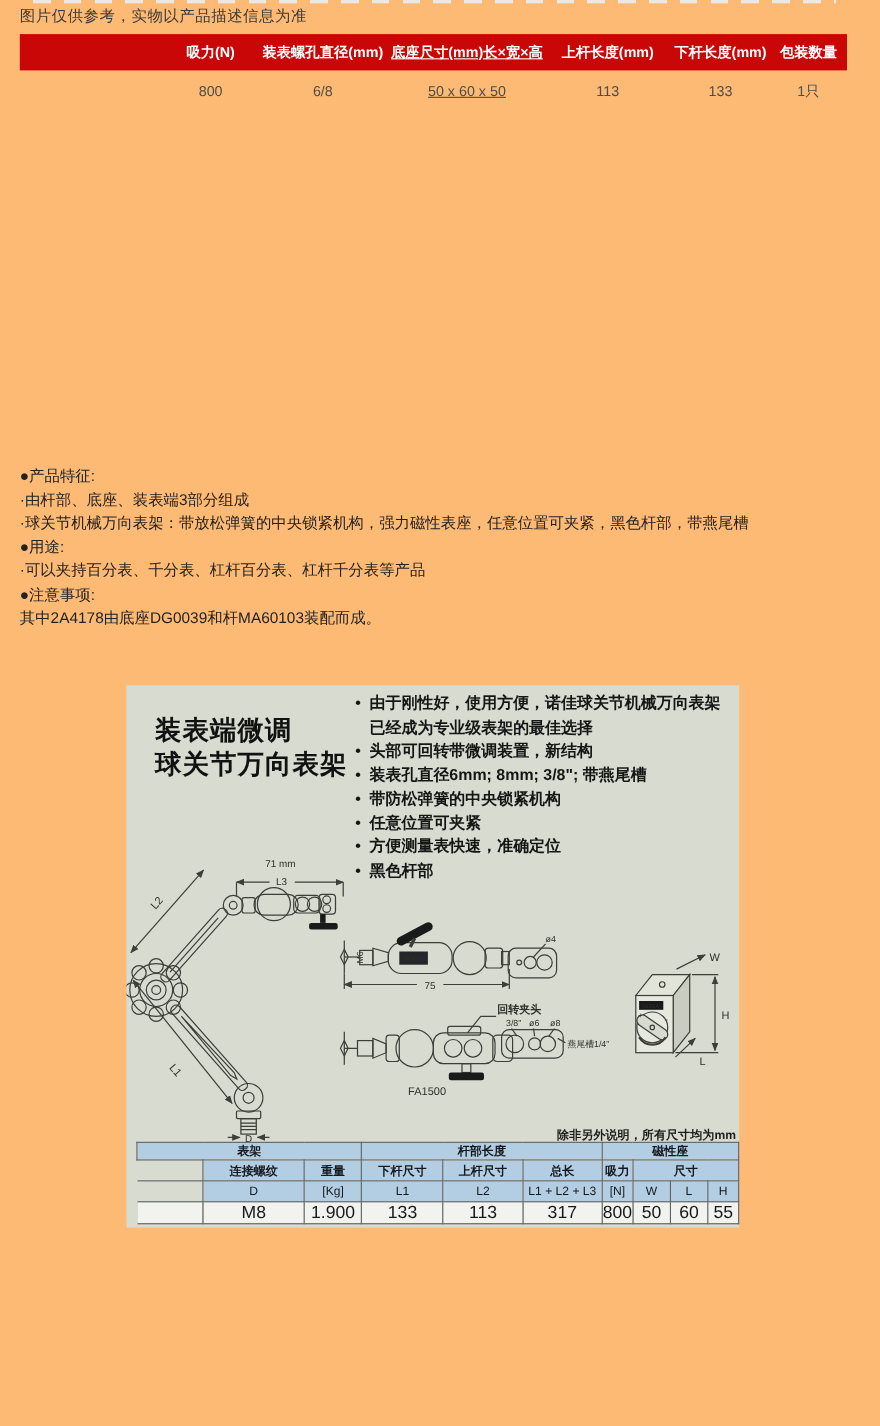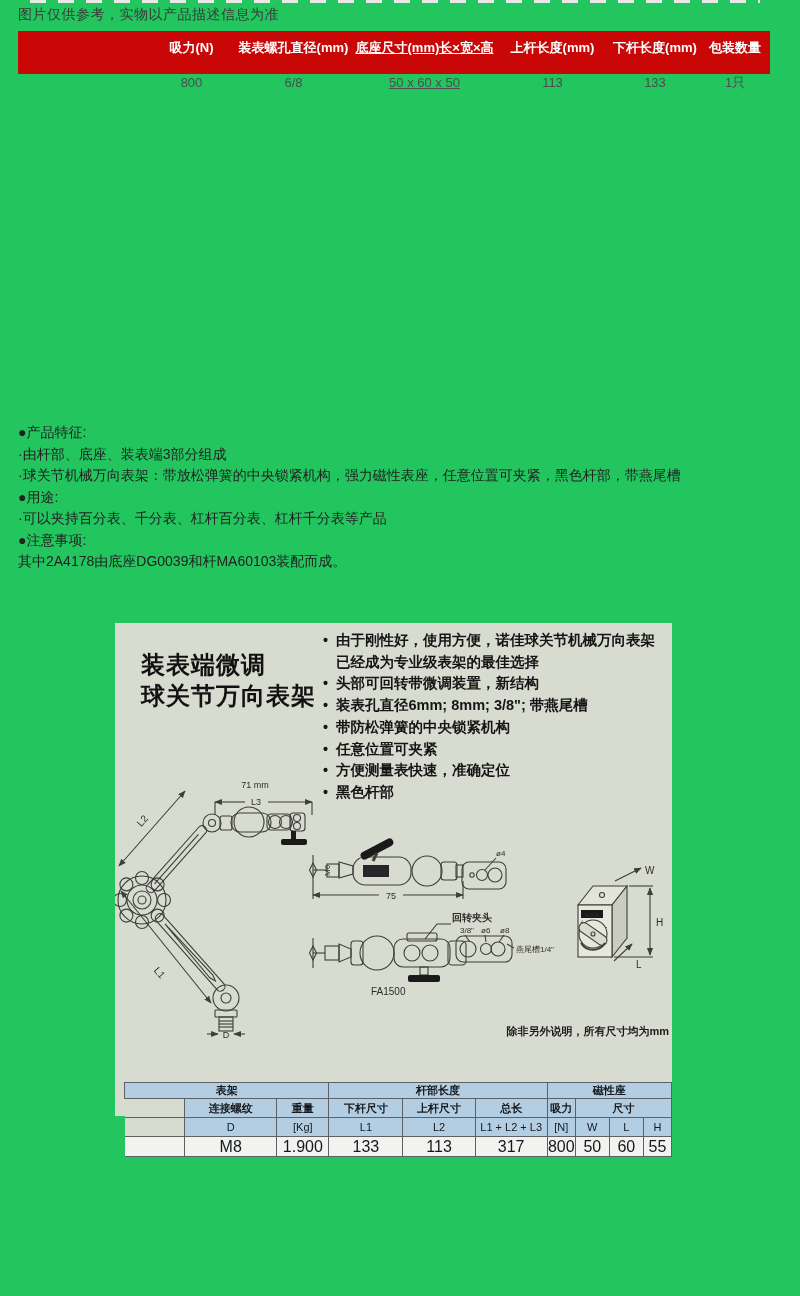--- a/index.html
+++ b/index.html
@@ -1,25 +1,25 @@
 <!DOCTYPE html>
 <html><head>
 <meta charset="utf-8">
 <style>
   * { margin:0; padding:0; box-sizing:border-box; }
   html,body { width:800px; height:1296px; background:#fff; font-family:"Liberation Sans", sans-serif; }
-  .page { position:relative; width:800px; height:1296px; background:#22c55e; overflow:hidden; }
+  .page { position:relative; width:800px; height:1296px; background:#fdba74; overflow:hidden; }
 
   .top-remnant { position:absolute; left:30px; top:0; width:730px; height:3px;
     background:repeating-linear-gradient(90deg,#e9e9e7 0 16px, transparent 16px 28px); }
 
   .disclaimer { position:absolute; left:18px; top:6px; font-size:14px; color:#3a3a3a; letter-spacing:0.5px; }
 
   
-  .spec-header { position:absolute; left:18px; top:31px; width:752px; height:43px;
+  .spec-header { position:absolute; left:18px; top:31px; width:752px; height:33px;
     background:#c90707; display:flex; padding-left:132px; }
   .spec-header .c { color:#fff; font-weight:bold; font-size:13px; text-align:center; line-height:33px;
     white-space:nowrap; overflow:visible; }
   .spec-values { position:absolute; left:18px; top:70px; width:752px; height:26px; display:flex; padding-left:132px; }
   .spec-values .c { color:#4d4d4d; font-size:13px; text-align:center; line-height:26px; white-space:nowrap; }
   .w0{width:83px;} .w1{width:121px;} .w2{width:141px;text-decoration:underline;} .w3{width:115px;} .w4{width:90px;} .w5{width:70px;}
 
   
   .features { position:absolute; left:18px; top:422px; width:770px; }
   .f-line { font-size:14px; color:#222; line-height:21.5px; white-space:nowrap; }
@@ -31,21 +31,21 @@
   .b-line { position:relative; padding-left:13px; font-size:14.5px; font-weight:600; color:#151515; line-height:21.7px; white-space:nowrap; }
   .b-line::before { content:"•"; position:absolute; left:0; top:0; }
   .b-line.cont::before { content:""; }
 
   .drawing { position:absolute; left:0; top:0; }
   .drawing text { fill:#2e2e2a; }
 
   .img-note { position:absolute; right:3px; top:401px; font-size:11px; font-weight:bold; color:#1c1c1c; white-space:nowrap; }
 
   
-  .dim-table { position:absolute; left:9px; top:415px; width:548px; border-collapse:collapse; table-layout:fixed;margin-top:44px; }
+  .dim-table { position:absolute; left:9px; top:415px; width:548px; border-collapse:collapse; table-layout:fixed; }
   .dim-table td { border:1px solid #5d6165; background:#b3cee3; text-align:center; color:#15181c;
     font-size:11px; overflow:hidden; white-space:nowrap; padding:0; }
   .dim-table tr.r1 td { height:16px; font-weight:bold; }
   .dim-table tr.r2 td { height:19px; font-weight:bold; }
   .dim-table tr.r3 td { height:19px; }
   .dim-table tr.r4 td { height:20px; background:#f2f3ee; font-size:16px; }
   .dim-table td.blank { background:#d8dbd0; border-left:none; }
 </style>
 </head>
 <body>

